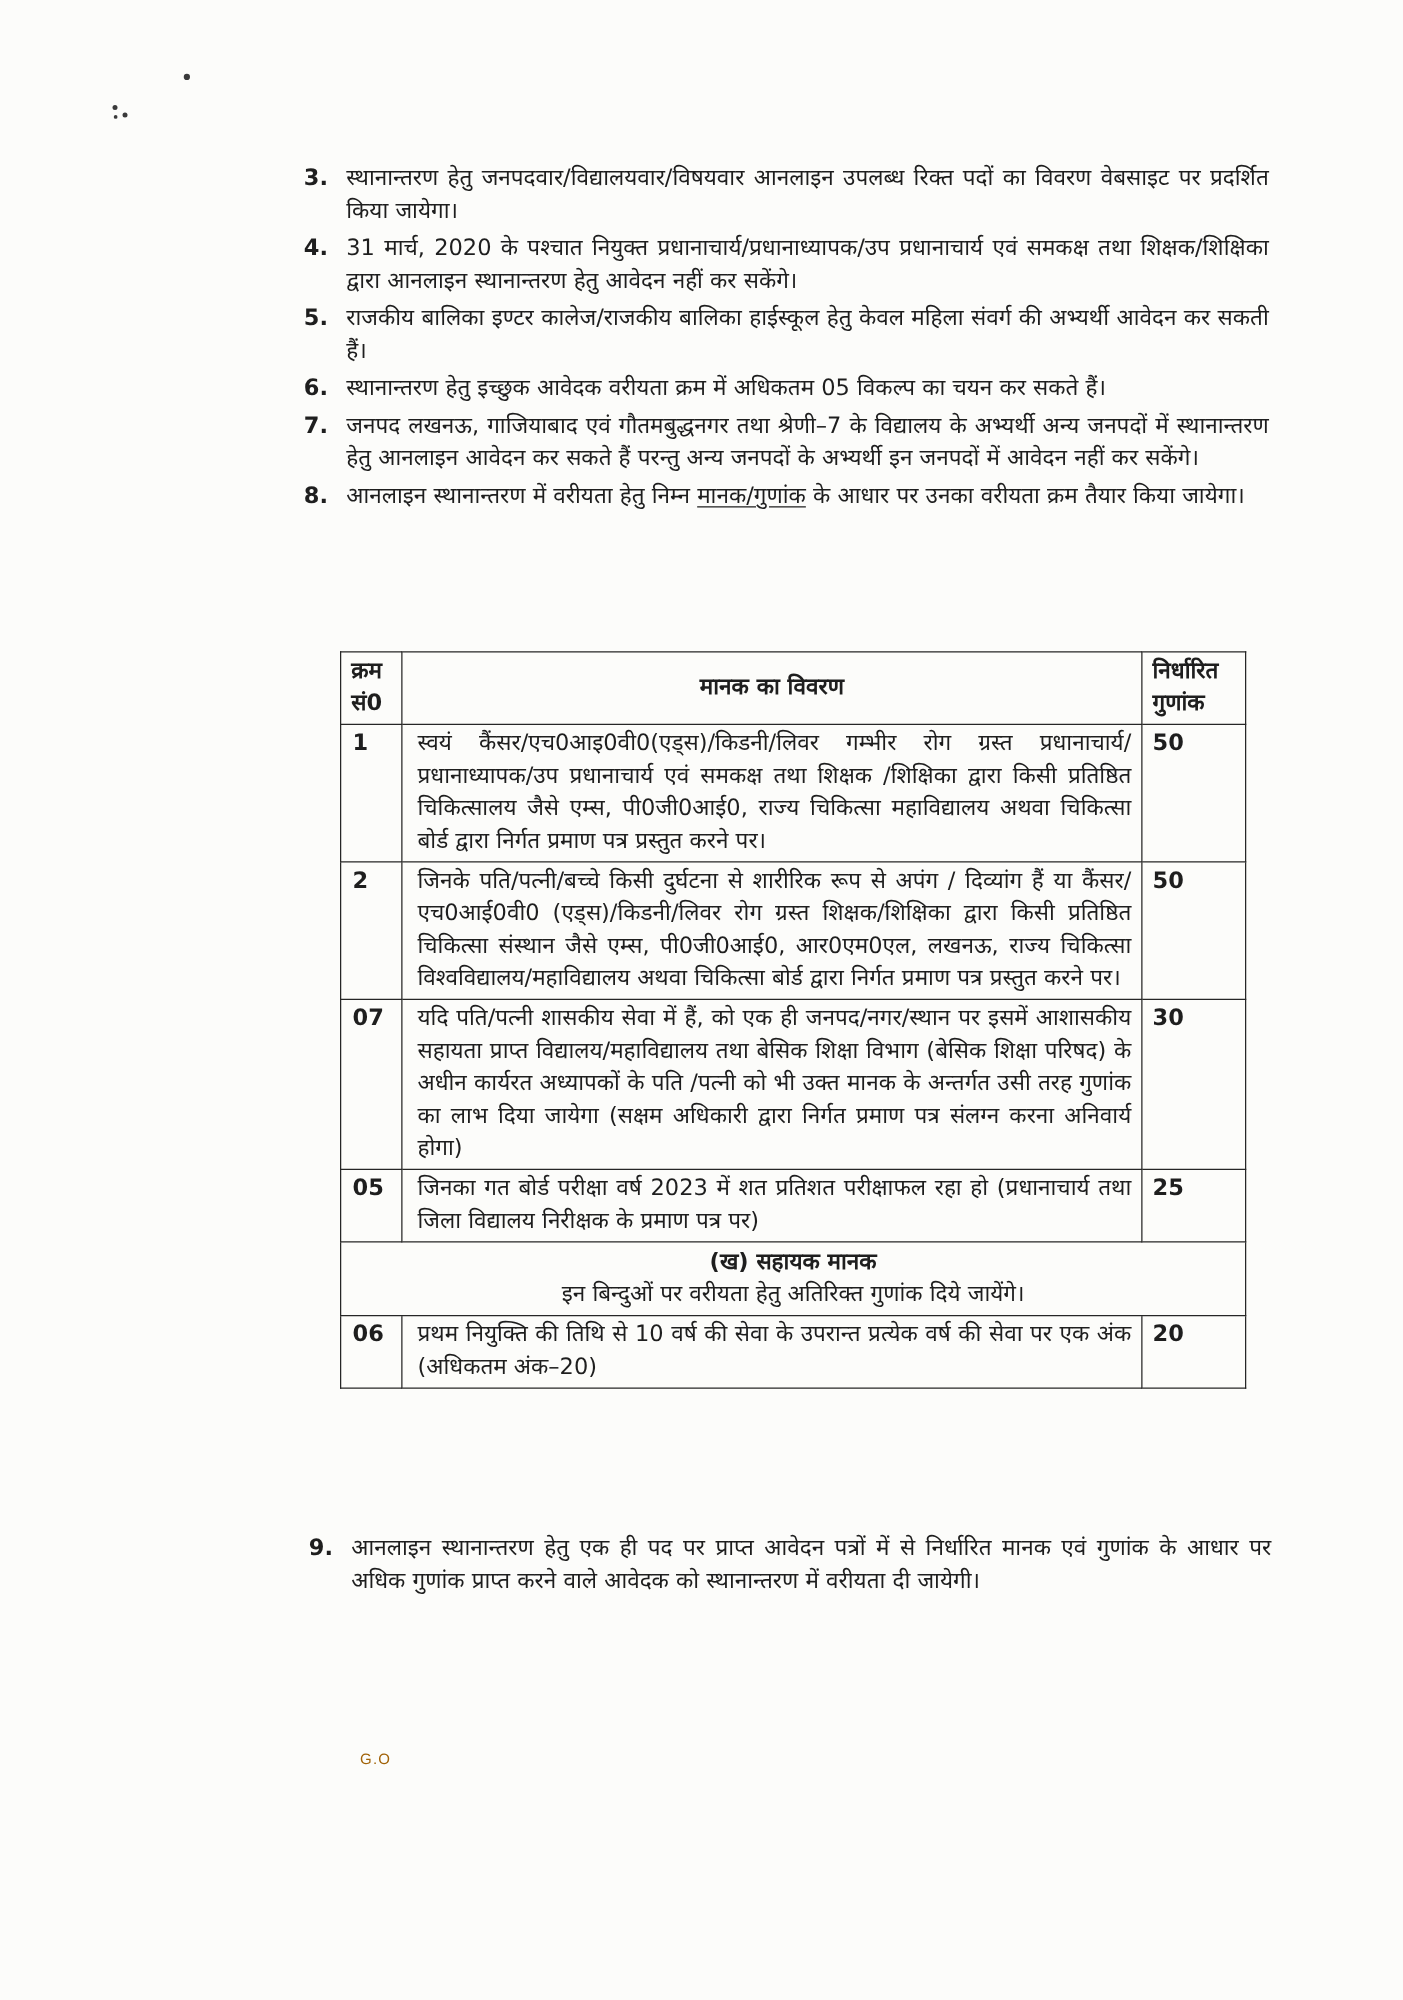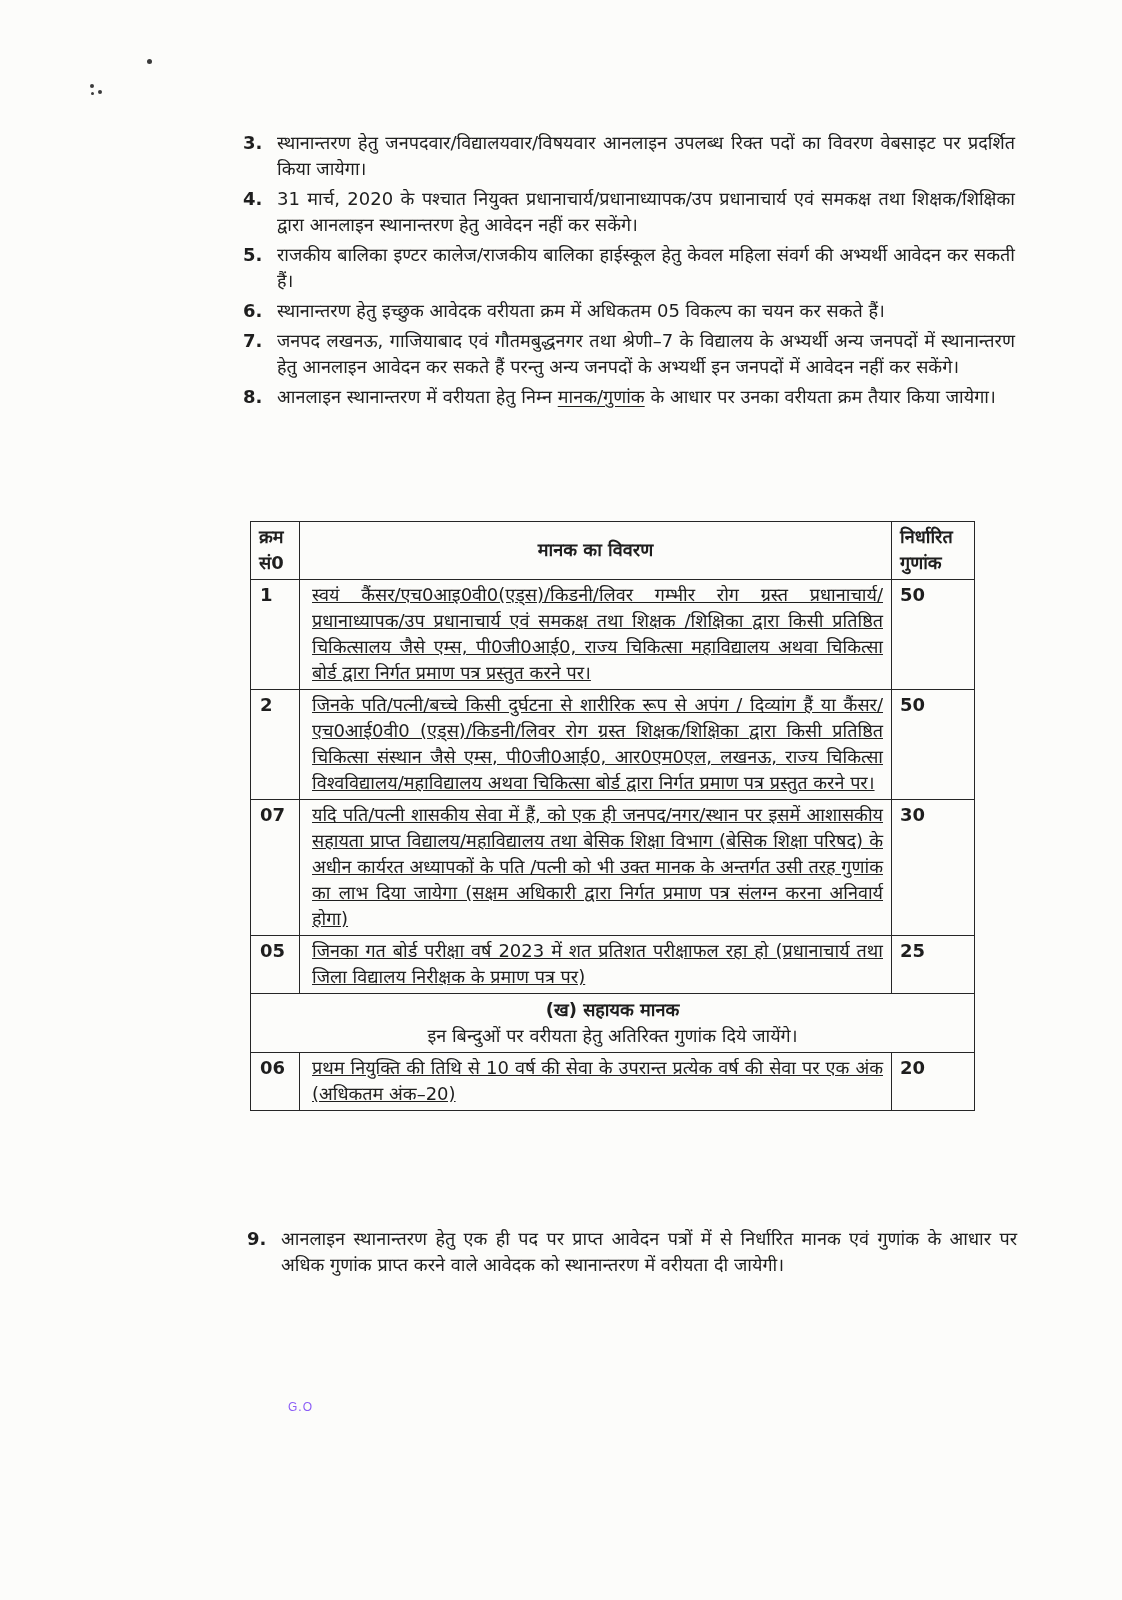--- a/index.html
+++ b/index.html
@@ -35,45 +35,45 @@
 
   
   .heading{
     position:absolute;left:215px;top:455px;width:778px;
     font-size:18.5px;line-height:28px;font-weight:bold;
     text-align:justify;
   }
 
   
   .score-table{
-    position:absolute;left:250px;top:521px;width:724px;
+    position:absolute;left:272px;top:521px;width:724px;
     border-collapse:collapse;table-layout:fixed;
     font-size:18px;line-height:26px;
   }
   .score-table col.c1{width:49px;}
   .score-table col.c2{width:592px;}
   .score-table col.c3{width:83px;}
   .score-table td,.score-table th{
     border:1.7px solid #262626;
     vertical-align:top;
     padding:2px 8px 3px 8px;
   }
   .score-table th{font-weight:bold;text-align:left;}
   th.h-desc{text-align:center;vertical-align:middle;}
   td.sn{font-weight:bold;padding-left:9px;}
-  td.desc{text-align:justify;padding-left:12px;padding-right:8px;text-decoration:underline;}
+  td.desc{text-align:justify;padding-left:12px;padding-right:8px;}
   td.score{font-weight:bold;}
   td.section-cell{text-align:center;padding:3px 2px;}
   .section-title{font-weight:bold;}
   .section-sub{font-weight:normal;}
 
   
   .footer-mark{
     position:absolute;left:288px;top:1400px;
-    font-size:12px;letter-spacing:1px;color:#8b5cf6;
+    font-size:12px;letter-spacing:1px;color:#a16207;
     font-family:"Liberation Sans",sans-serif;
   }
 </style>
 </head>
 <body>
 
 <div class="page">
 
   <span class="speck s1"></span>
   <span class="speck s2"></span>

